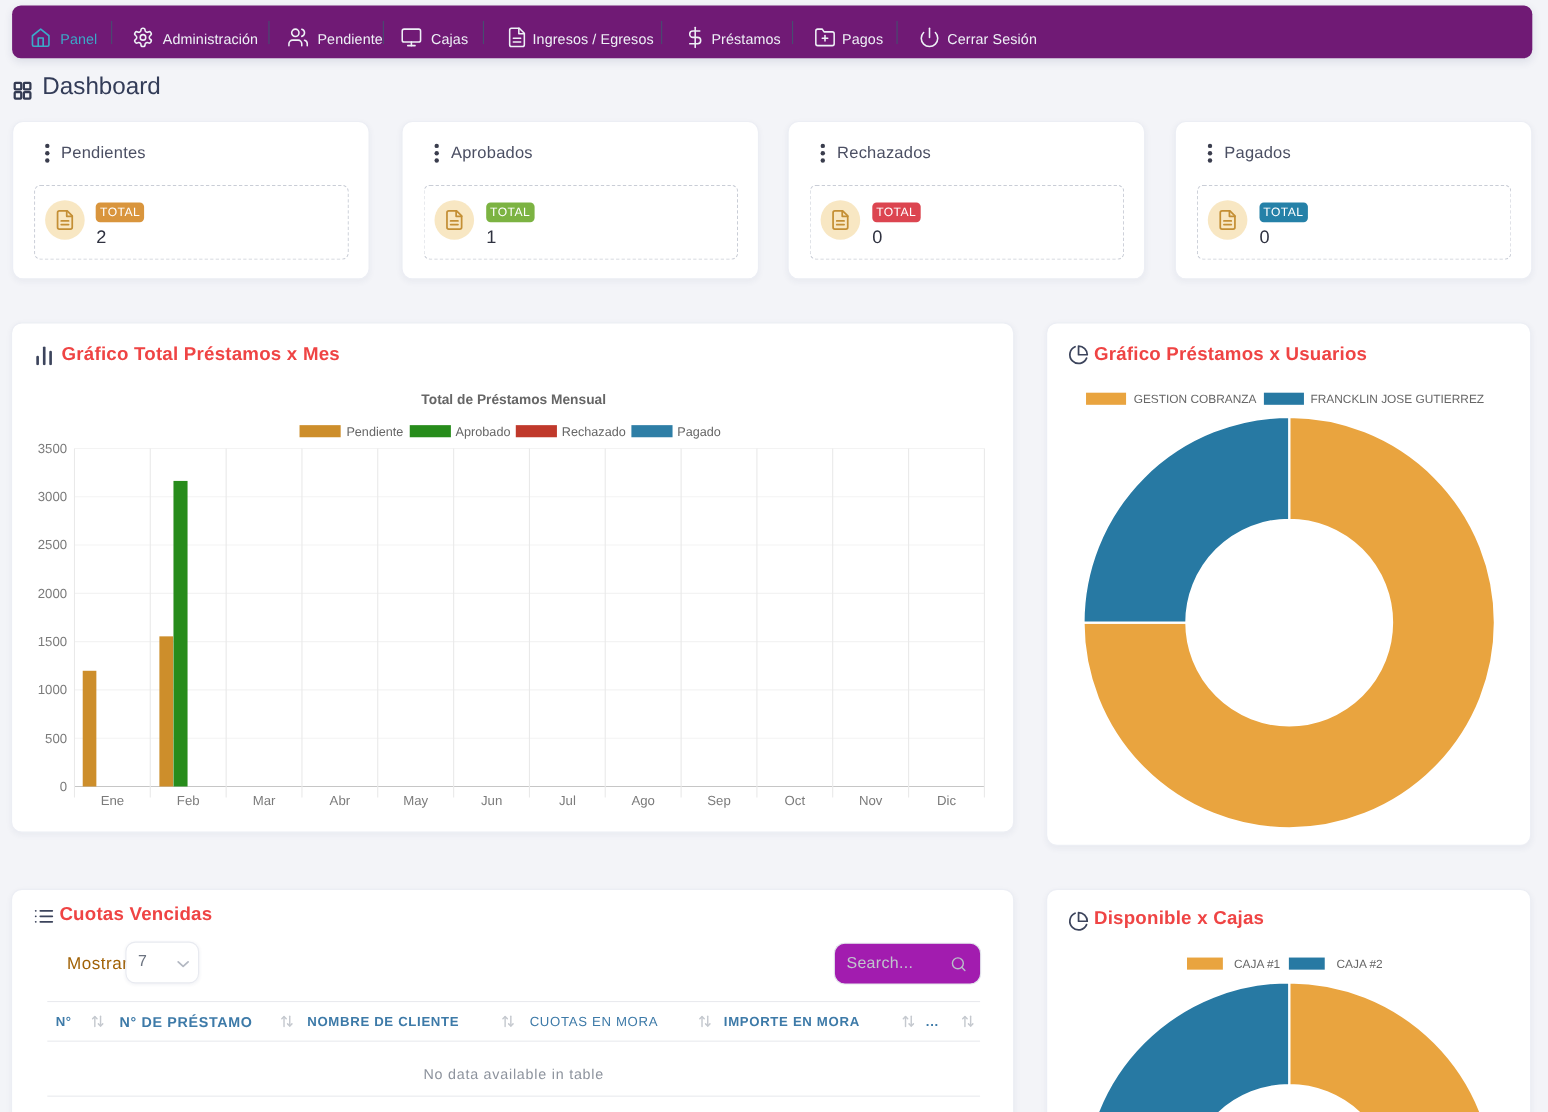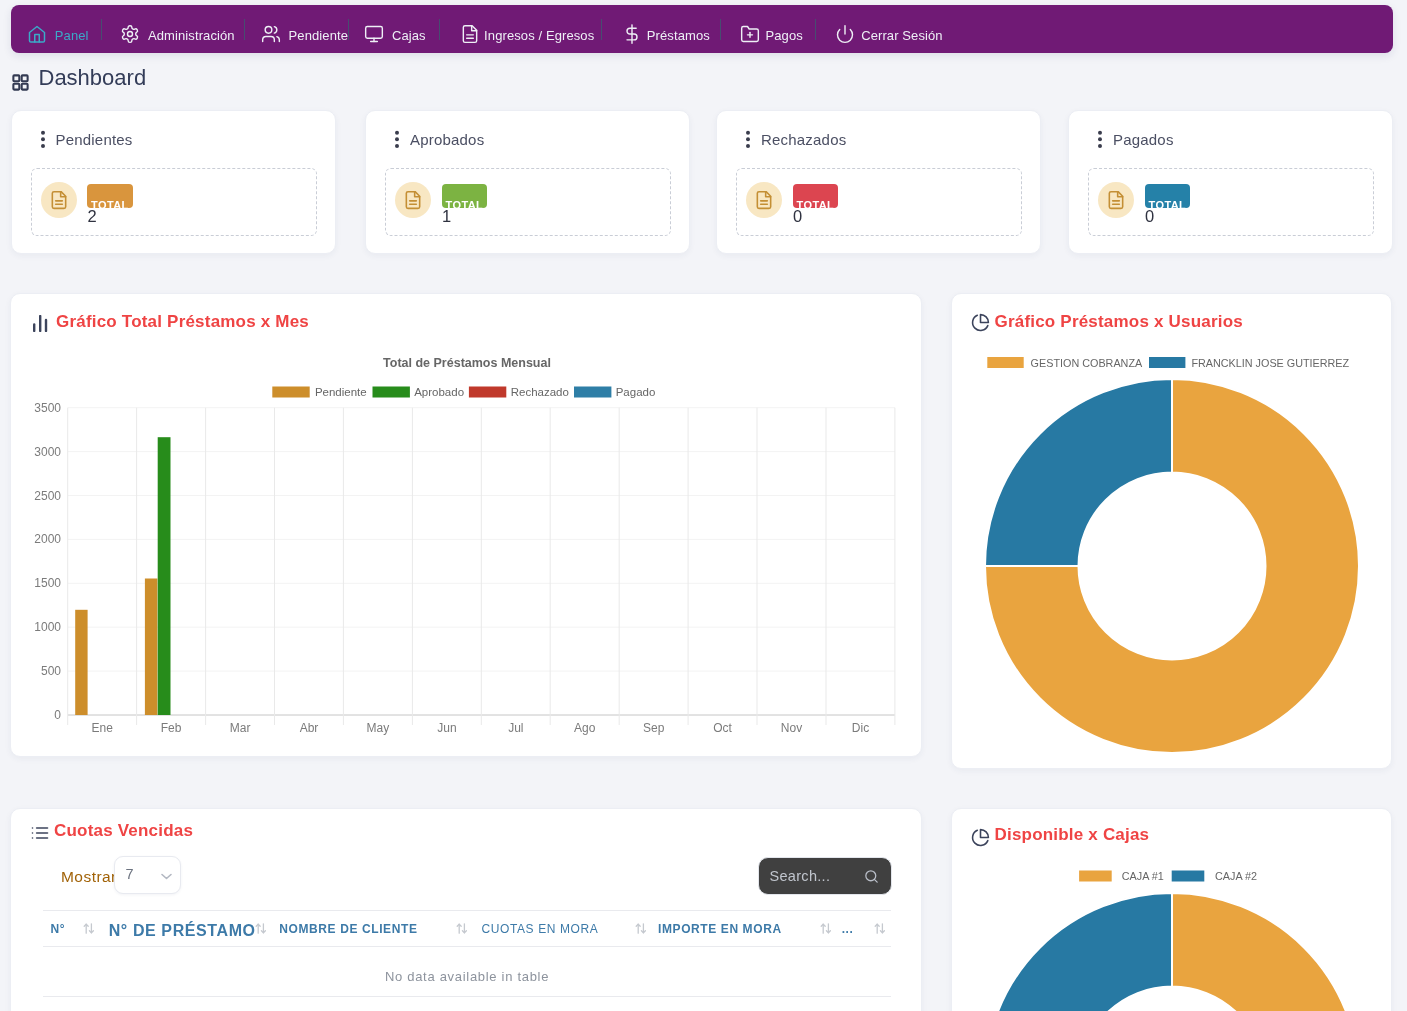--- a/index.html
+++ b/index.html
@@ -21,21 +21,21 @@
     box-shadow:0 2px 6px rgba(40,50,100,0.05); }
   .scard { top:110px; width:325px; height:144px; }
   .dots { position:absolute; left:28px; top:19px; width:6px; height:19px; }
   .sc-title { position:absolute; left:44px; top:19.5px; font-size:15px; color:#4b4f63; letter-spacing:0.2px; }
   .dashbox { position:absolute; left:19px; top:57px; width:286px; height:68px;
     border:1px dashed #c9cdd6; border-radius:6px; }
   .circ { position:absolute; left:29px; top:71px; width:36px; height:36px; border-radius:50%;
     background:#f8e7c3; }
   .circ svg { position:absolute; left:8px; top:8px; }
   .badge { position:absolute; left:75.5px; top:73px; height:18px; border-radius:4px;
-    color:#fff; font-size:11px; font-weight:bold; letter-spacing:0.4px; line-height:18px; padding:12px 4px; }
+    color:#fff; font-size:11px; font-weight:normal; letter-spacing:0.4px; line-height:18px; padding:0 4px; }
   .cnum { position:absolute; left:76px; top:96px; font-size:16.5px; color:#2f3240; }
   
   .ch-title { position:absolute; font-size:17px; font-weight:bold; color:#ef4444; letter-spacing:0.2px; white-space:nowrap; }
   .ch-ic { position:absolute; color:#3c445c; }
 </style>
 </head>
 <body>
 <div id="app">
 
   <div id="nav">
@@ -285,32 +285,32 @@
         <line x1="3" y1="18" x2="3.01" y2="18"></line>
       </svg>
     <div class="ch-title" style="left:43px;top:11.5px">Cuotas Vencidas</div>
     <div class="abs" style="left:30px;top:59px;font-size:15.5px;color:#a16207;letter-spacing:0.45px;margin-left:20px;">Mostrar :</div>
     <div class="abs" style="left:102.5px;top:47px;width:67px;height:38px;border:1px solid #e8eaf0;border-radius:9px;background:#fff;box-shadow:0 1px 3px rgba(40,50,100,0.06);">
       <div class="abs" style="left:11px;top:9px;font-size:14.5px;color:#6c7380;">7</div>
       <svg class="abs" style="left:45.5px;top:14.5px" width="13" height="9" viewBox="0 0 13 9" fill="none" stroke="#b3b8c2" stroke-width="1.6" stroke-linecap="round" stroke-linejoin="round">
           <path d="M2 2.5l4.5 4 4.5-4"></path>
         </svg>
     </div>
-    <div class="abs" style="left:746.5px;top:47.5px;width:134.5px;height:38px;border:1px solid #e3e6ec;border-radius:10px;background:#404040;text-decoration:underline;">
+    <div class="abs" style="left:746.5px;top:47.5px;width:134.5px;height:38px;border:1px solid #e3e6ec;border-radius:10px;background:#a21caf;text-decoration:underline;">
       <div class="abs" style="left:11px;top:10px;font-size:14.5px;color:#c0c5cd;letter-spacing:0.3px;">Search...</div>
       <svg class="abs" style="left:104px;top:10px" width="17" height="17" viewBox="0 0 24 24" fill="none" stroke="#b9bec8" stroke-width="1.8" stroke-linecap="round">
           <circle cx="11" cy="11" r="7"></circle>
           <line x1="20" y1="20" x2="16" y2="16"></line>
         </svg>
     </div>
     <div class="abs" style="left:32px;top:101px;width:848px;height:1px;background:#e9eaee;"></div>
     <div class="abs" style="left:32px;top:136.5px;width:848px;height:1px;background:#e9eaee;"></div>
     <div class="abs" style="left:32px;top:187px;width:848px;height:1px;background:#e9eaee;"></div>
     <div class="abs" style="left:39.6px;top:112.5px;font-size:12px;font-weight:bold;letter-spacing:0.6px;color:#3d7aa8;white-space:nowrap;">N°</div>
-    <div class="abs" style="left:97.7px;top:112.5px;font-size:16px;font-weight:bold;letter-spacing:0.6px;color:#3d7aa8;white-space:nowrap;">N° DE PRÉSTAMO</div>
+    <div class="abs" style="left:97.7px;top:112.5px;font-size:13px;font-weight:bold;letter-spacing:0.6px;color:#3d7aa8;white-space:nowrap;">N° DE PRÉSTAMO</div>
     <div class="abs" style="left:268.3px;top:112.5px;font-size:12px;font-weight:bold;letter-spacing:0.6px;color:#3d7aa8;white-space:nowrap;">NOMBRE DE CLIENTE</div>
     <div class="abs" style="left:470.5px;top:112.5px;font-size:12px;font-weight:normal;letter-spacing:0.6px;color:#3d7aa8;white-space:nowrap;">CUOTAS EN MORA</div>
     <div class="abs" style="left:647.0px;top:112.5px;font-size:12px;font-weight:bold;letter-spacing:0.6px;color:#3d7aa8;white-space:nowrap;">IMPORTE EN MORA</div>
     <div class="abs" style="left:830.7px;top:112.5px;font-size:12px;font-weight:bold;letter-spacing:0.6px;color:#3d7aa8;white-space:nowrap;">...</div>
     <svg class="abs" style="left:71.5px;top:113px" width="12" height="13" viewBox="0 0 12 13" fill="none" stroke="#c5c9cf" stroke-width="1.3" stroke-linecap="round" stroke-linejoin="round">
         <path d="M3.2 11.2V2.2"></path>
         <path d="M1.2 4.2l2-2 2 2"></path>
         <path d="M8.4 1.8v9"></path>
         <path d="M6.4 8.8l2 2 2-2"></path>
       </svg>

